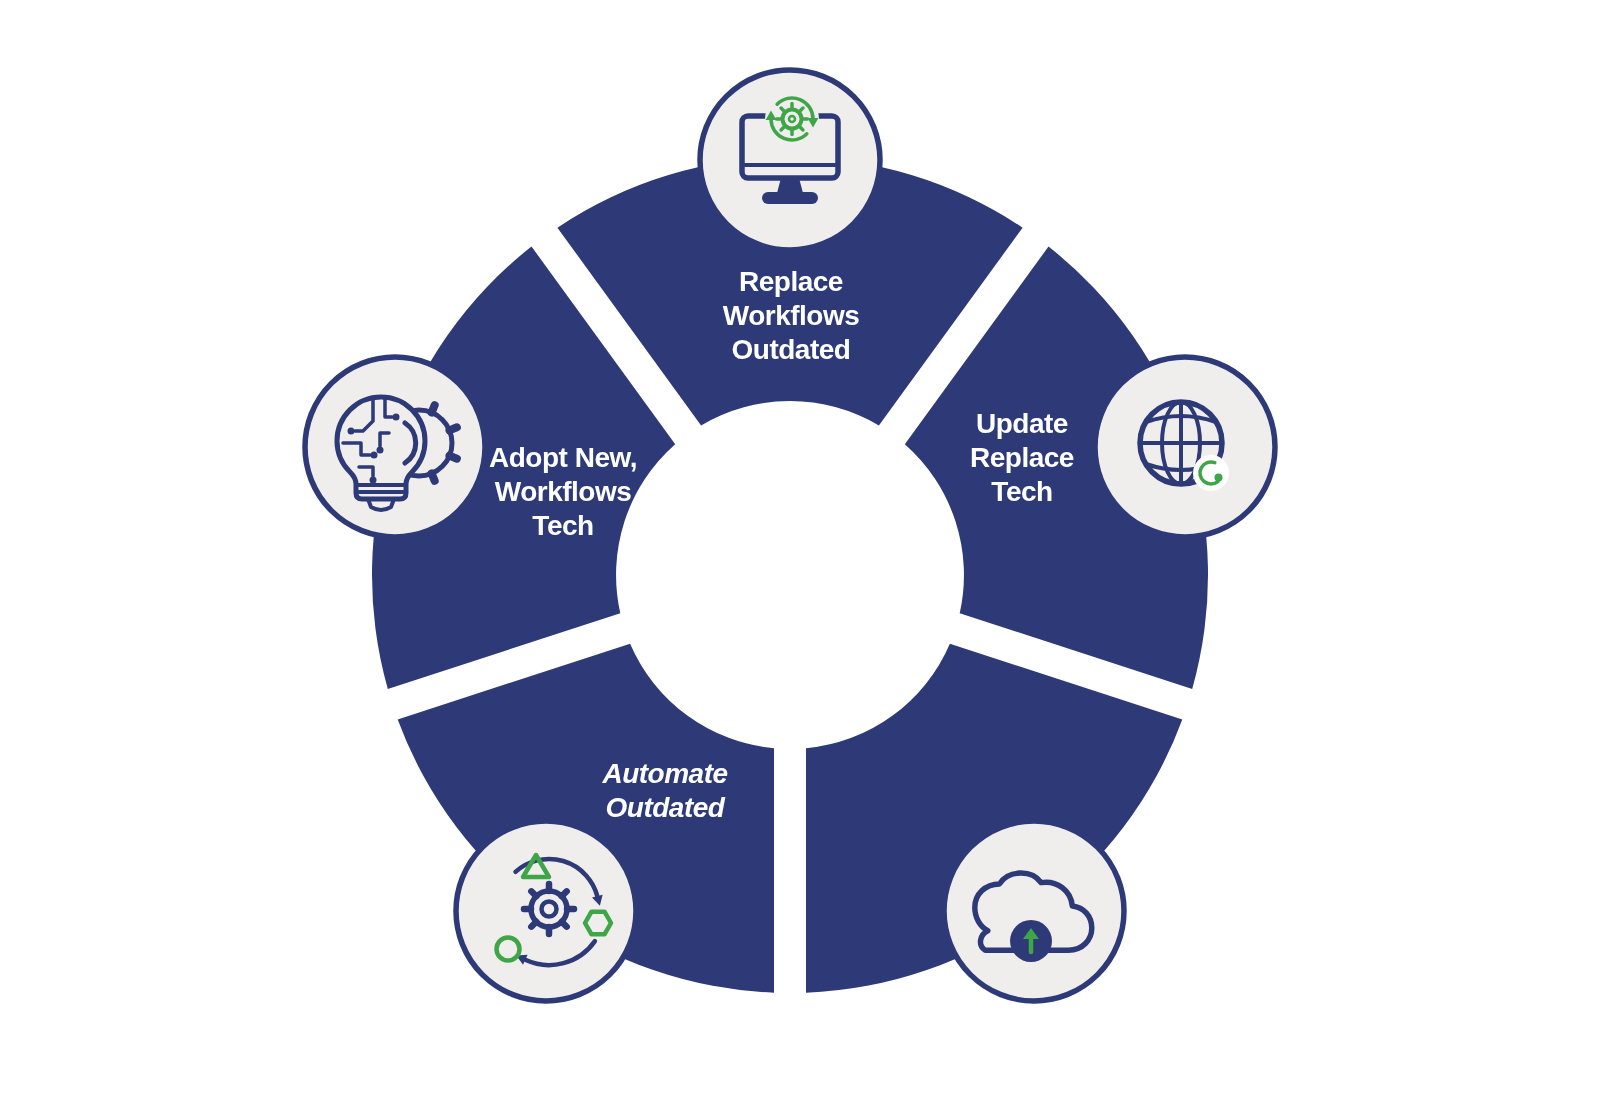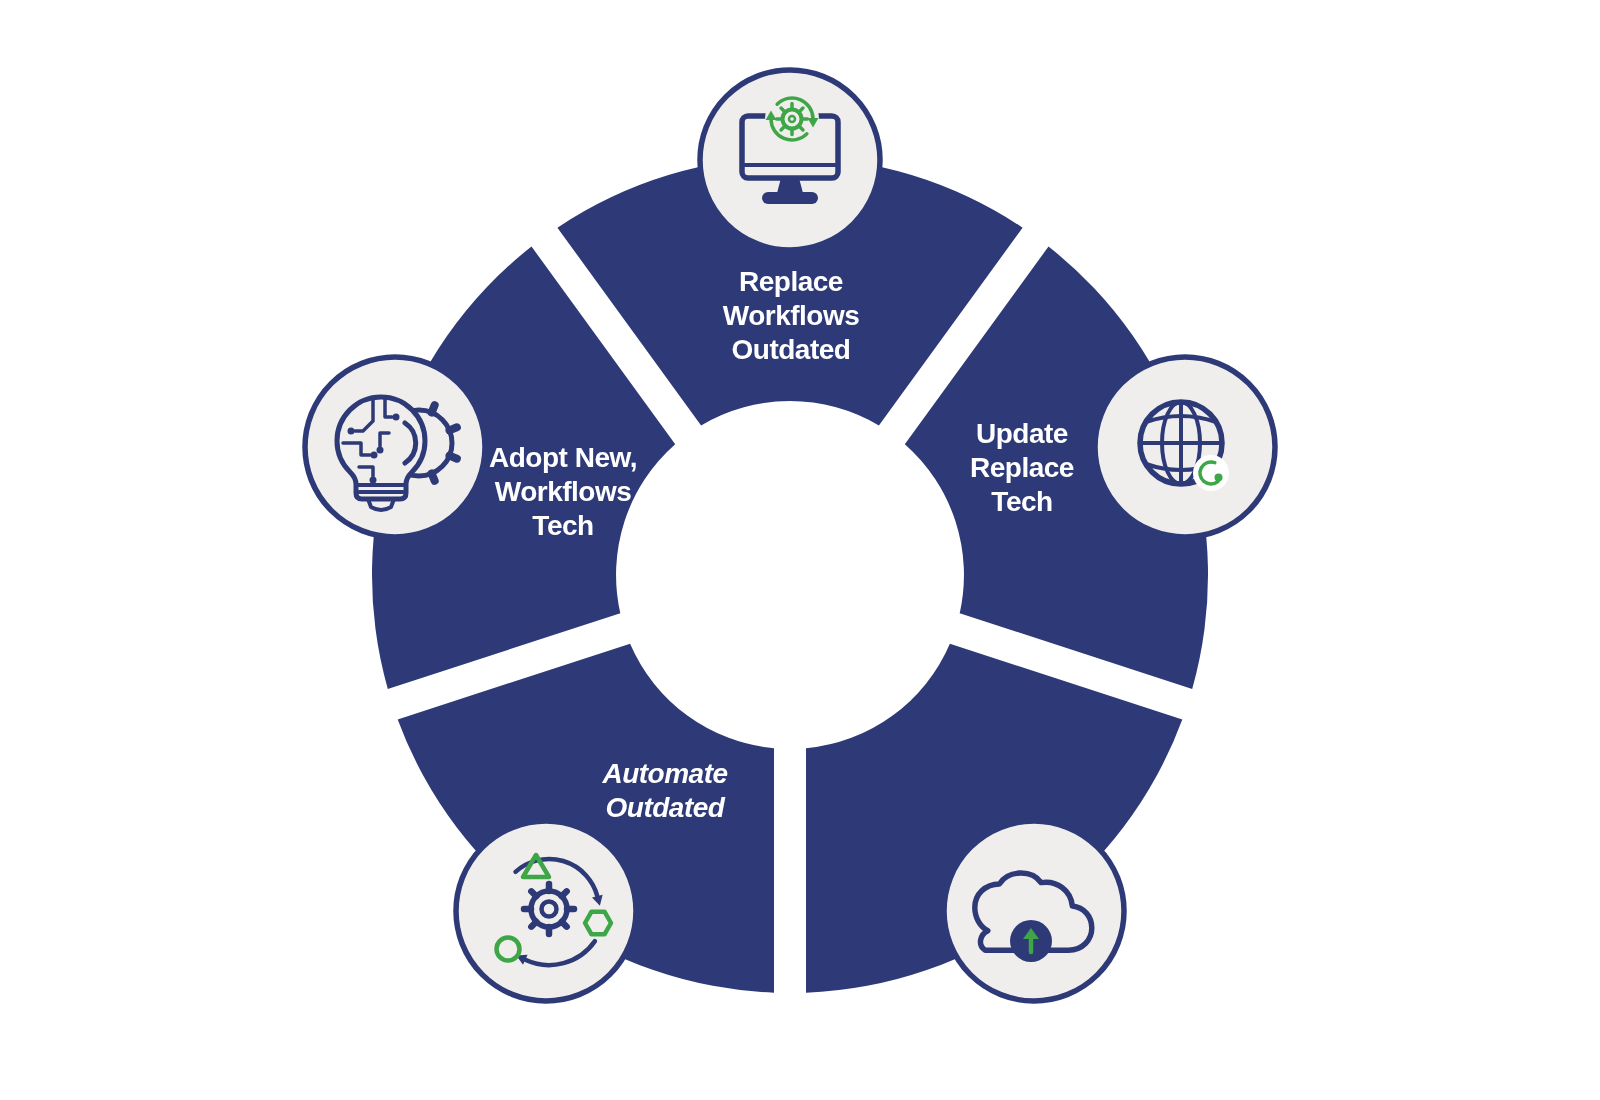--- a/index.html
+++ b/index.html
@@ -24,21 +24,21 @@
   .bgf{fill:var(--icon_circle_fill);stroke:none;}
   .icon-circle{fill:var(--icon_circle_fill);stroke:var(--navy);stroke-width:5.5;}
   .bulb{fill:var(--icon_circle_fill);stroke:var(--navy);stroke-linejoin:round;}
 
   
   .label{position:absolute;transform:translate(-50%,-50%);
          color:var(--label_text);font-weight:700;font-size:28px;line-height:34px;
          letter-spacing:-0.5px;text-align:center;white-space:nowrap;}
   .label span{display:block;}
   .label-replace   {left:791px;top:316px;}
-  .label-update    {left:1022px;top:468px;}
+  .label-update    {left:1022px;top:458px;}
   .label-migrate   {left:946px;top:784px;}
   .label-automate  {left:665px;top:791px;font-style:italic;}
   .label-adopt     {left:563px;top:492px;}
 </style>
 </head>
 <body>
 
 <div class="stage">
 
   <svg width="1600" height="1100" viewBox="0 0 1600 1100">

